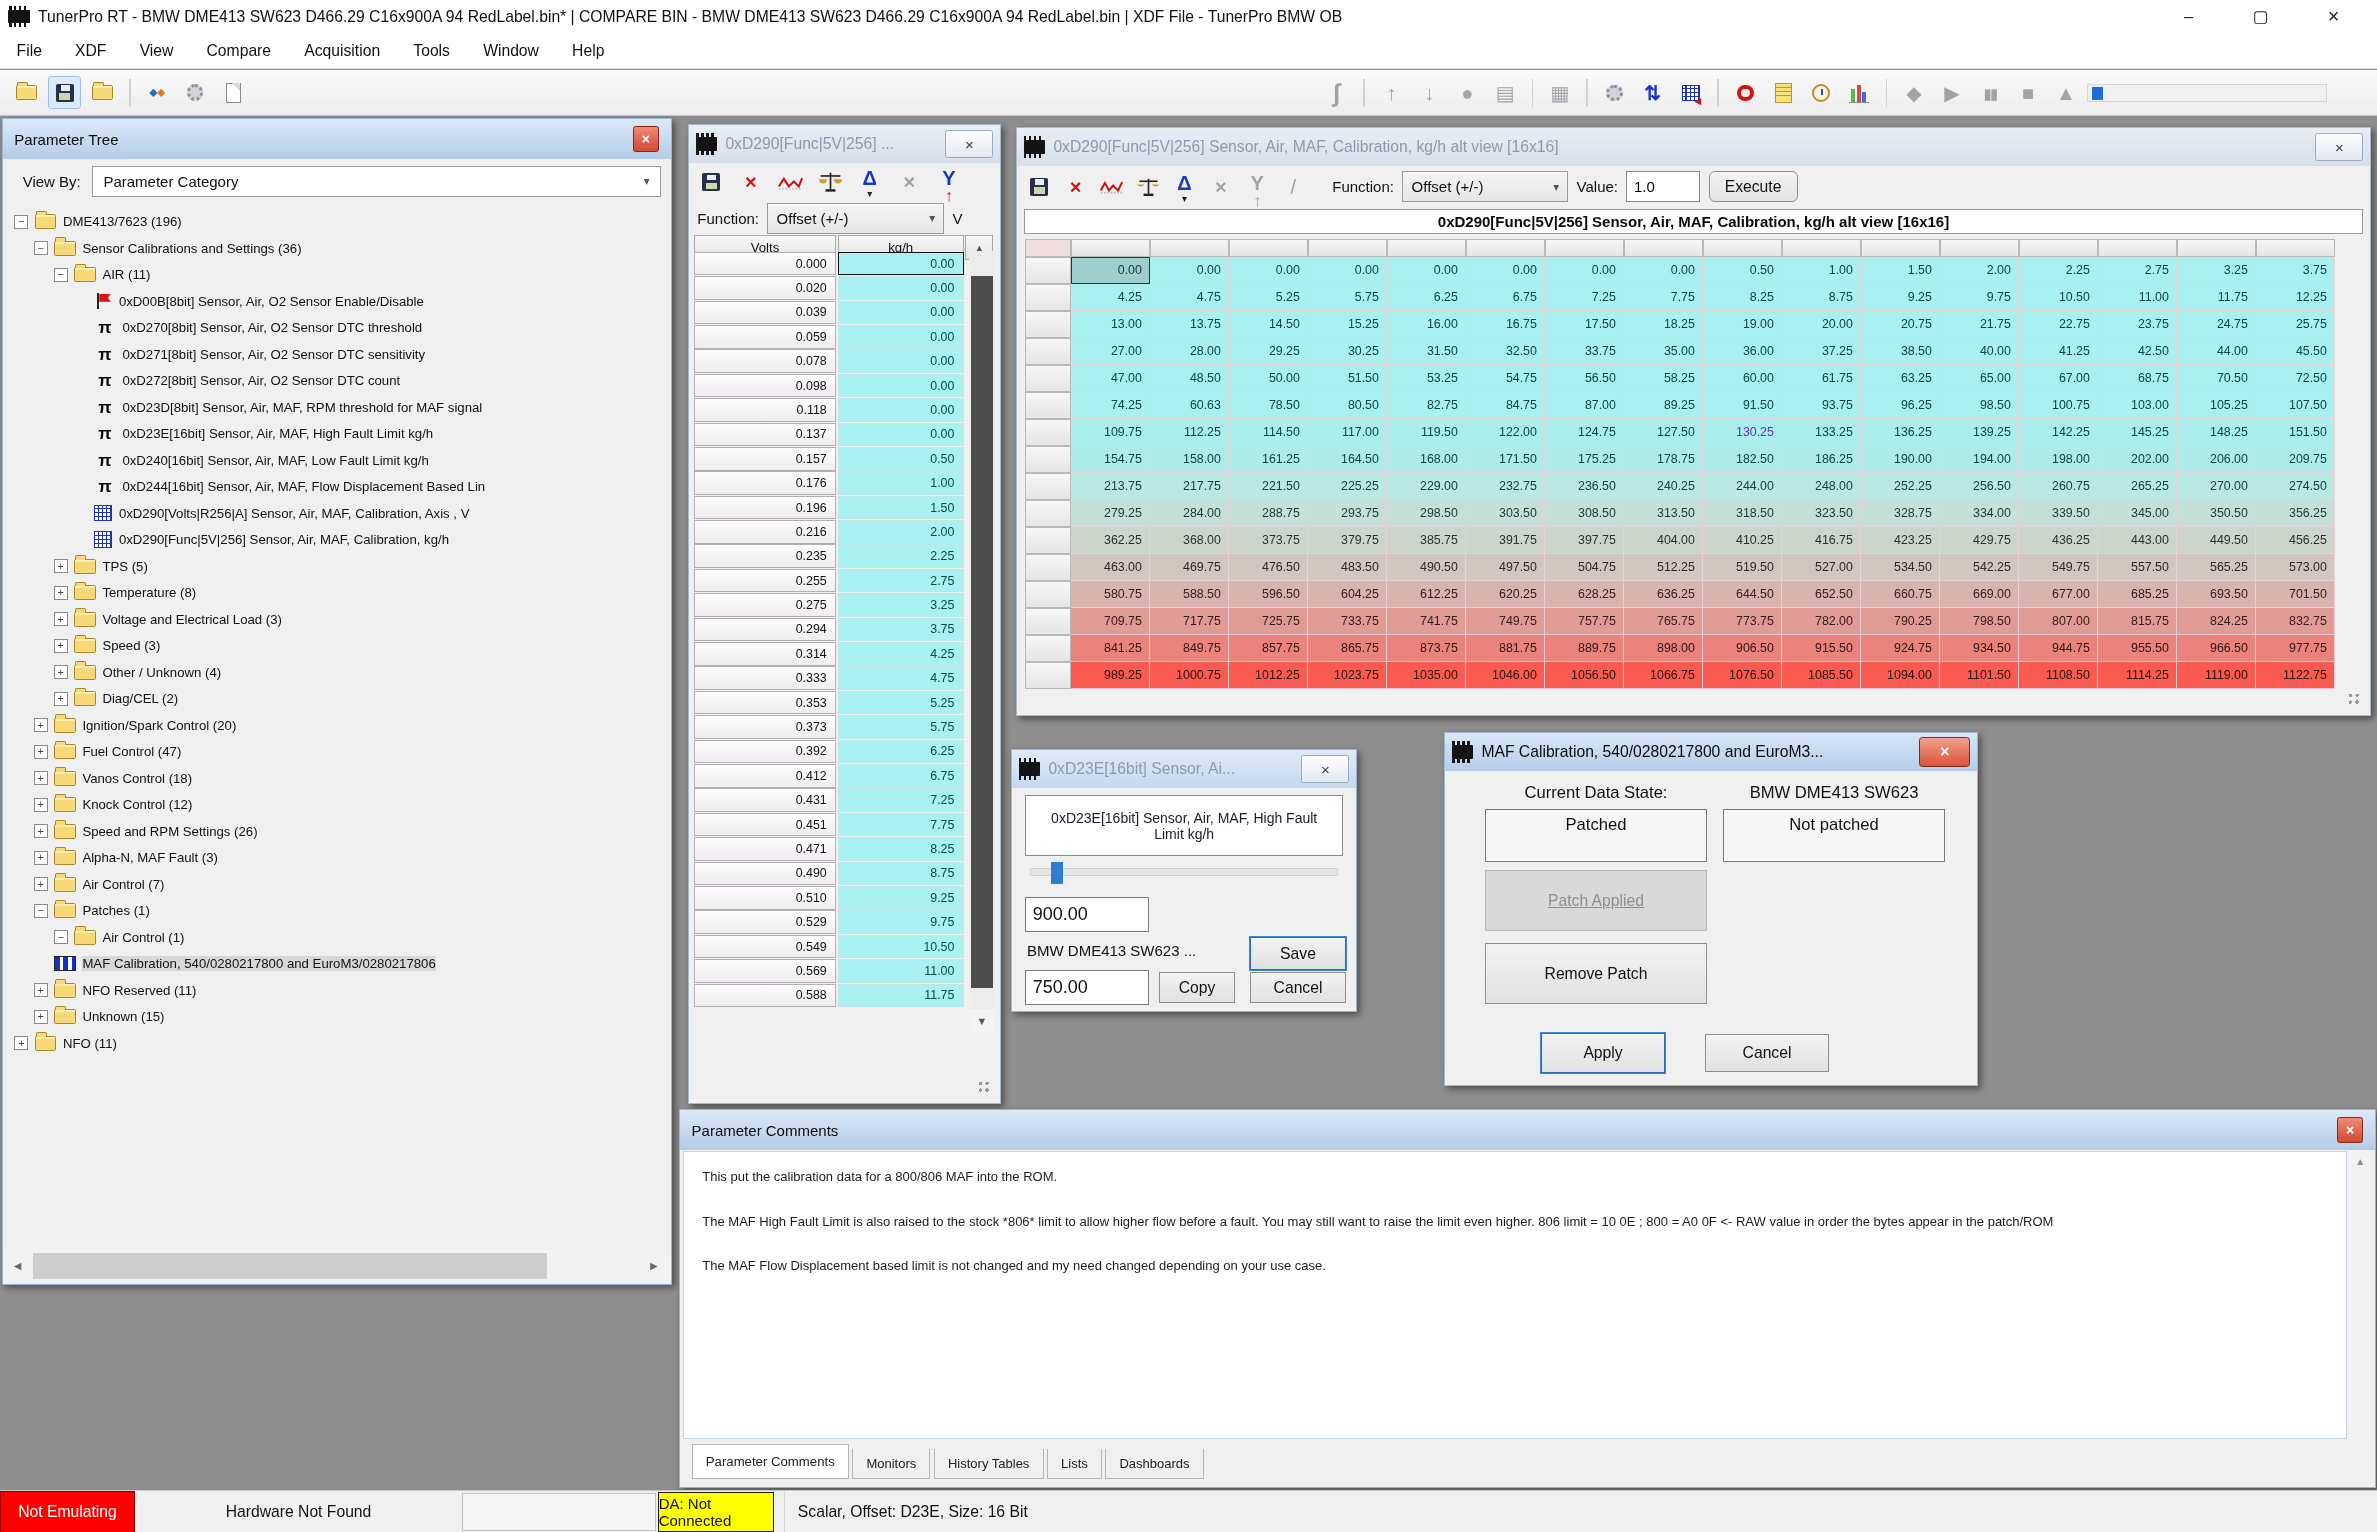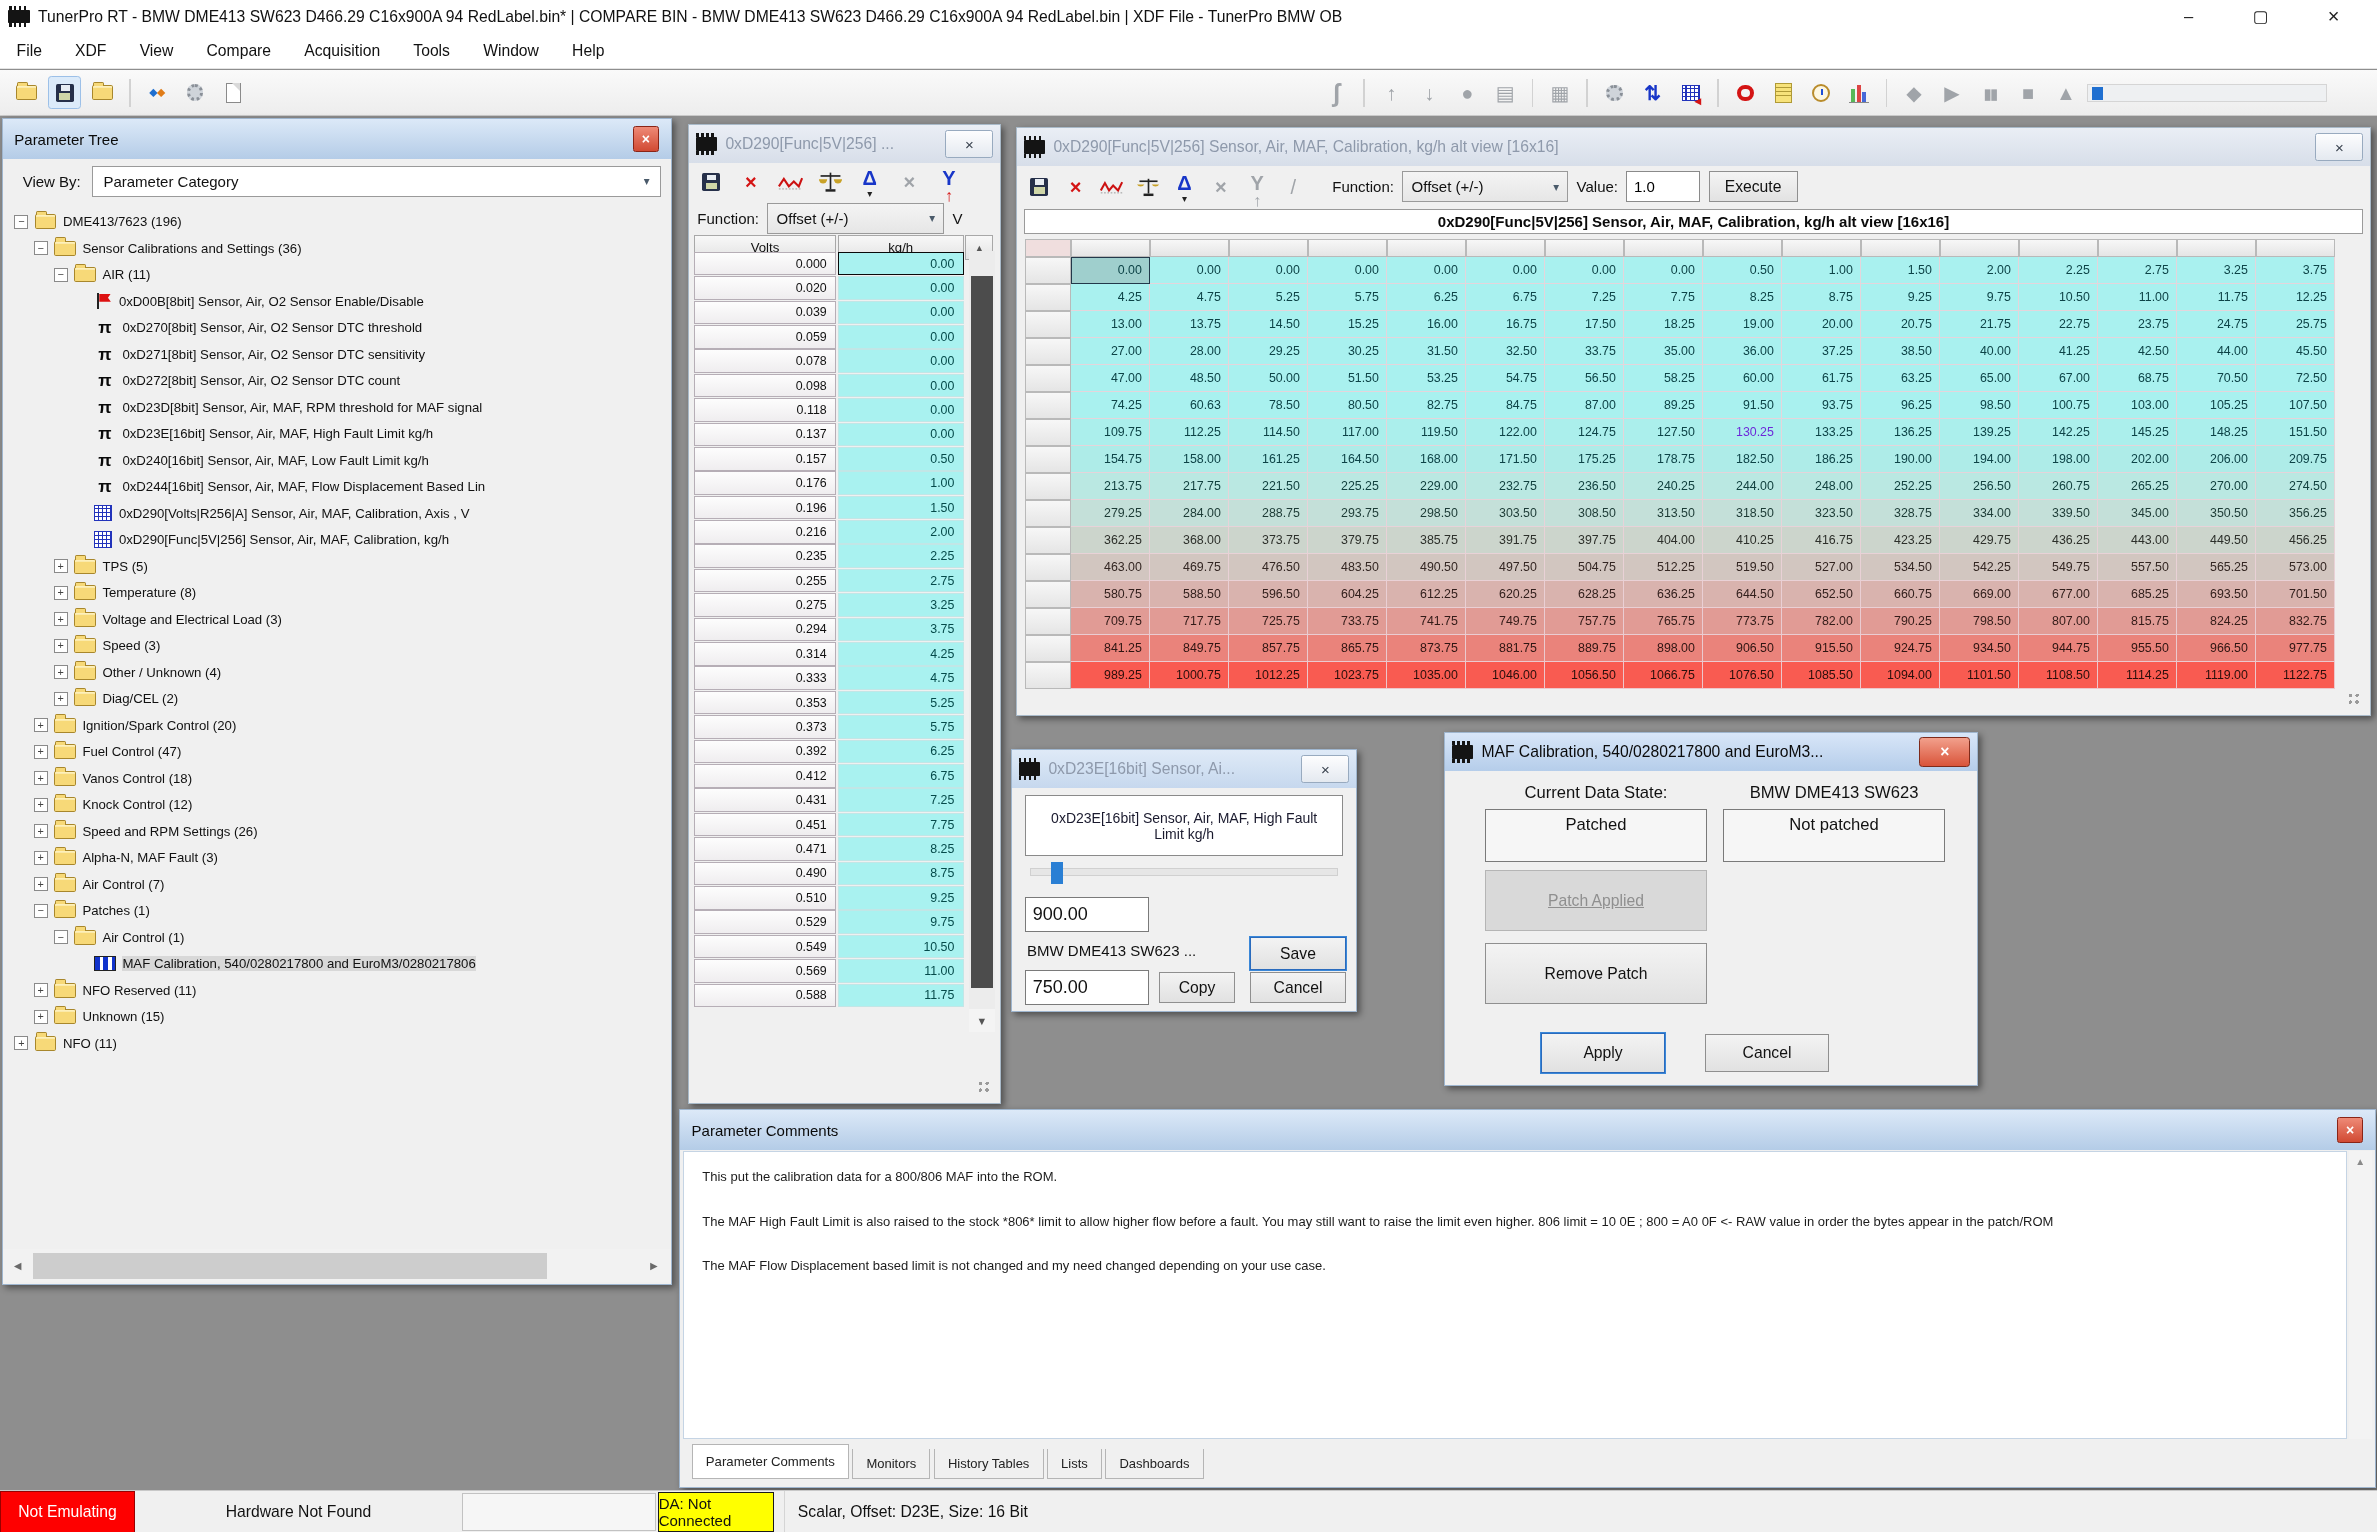--- a/index.html
+++ b/index.html
@@ -397,21 +397,21 @@
         <div class="trow" style="padding-left: 31px;">
           <span class="expand">−</span>
           <span class="folder-ic"></span>
           <span class="tlabel">Patches (1)</span>
         </div>
         <div class="trow" style="padding-left: 51px;">
           <span class="expand">−</span>
           <span class="folder-ic"></span>
           <span class="tlabel">Air Control (1)</span>
         </div>
-        <div class="trow sel" style="padding-left: 71px;">
+        <div class="trow sel" style="padding-left: 31px;">
           <span style="width: 14px; flex: 0 0 auto;"></span>
           <span class="ic-patch"></span>
           <span class="tlabel">MAF Calibration, 540/0280217800 and EuroM3/0280217806</span>
         </div>
         <div class="trow" style="padding-left: 31px;">
           <span class="expand">+</span>
           <span class="folder-ic"></span>
           <span class="tlabel">NFO Reserved (11)</span>
         </div>
         <div class="trow" style="padding-left: 31px;">
@@ -651,21 +651,21 @@
         </span>
       <span class="eico glyph gray">/</span>
       <span style="width:8.3px;"></span>
       <span style="font-size:15px;color:#111;">Function:</span>
       <span class="combo" style="width:166px;">
         <span>Offset (+/-)</span>
         <span class="chev">▾</span>
       </span>
       <span style="font-size:15px;color:#111;">Value:</span>
       <input class="sunken" style="width: 74px; height: 31px; font-size: 15px; padding: 0px 6.6px;" readonly="" value="1.0">
-      <span class="btn" style="width:89px;height:31px;">Execute</span>
+      <span class="btn" style="width:89px;height:31px;border-radius:6px;">Execute</span>
     </div>
     <div id="alt-grid-title">0xD290[Func|5V|256] Sensor, Air, MAF, Calibration, kg/h alt view [16x16]</div>
     <div id="big-grid">
         <div class="gh ghrow hl"></div>
         <div class="gh ghrow"></div>
         <div class="gh ghrow"></div>
         <div class="gh ghrow"></div>
         <div class="gh ghrow"></div>
         <div class="gh ghrow"></div>
         <div class="gh ghrow"></div>

